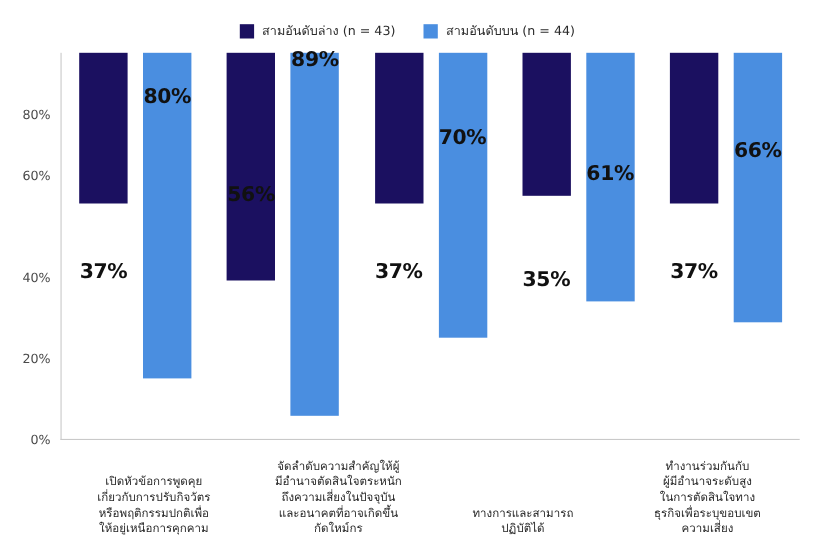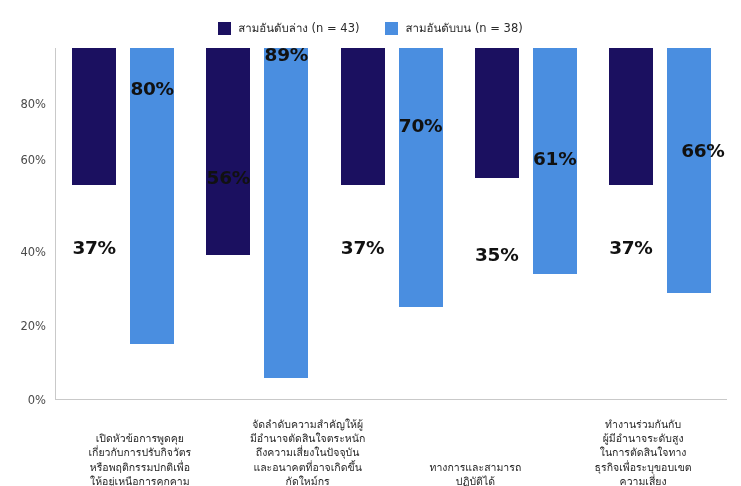--- a/index.html
+++ b/index.html
@@ -156,21 +156,21 @@
 
 <div class="chart-root">
 
   <div class="legend">
     <div class="legend-entry">
       <span class="legend-swatch" style="background: rgb(27, 16, 96);"></span>
       <span class="legend-label">สามอันดับล่าง (n = 43)</span>
     </div>
     <div class="legend-entry">
       <span class="legend-swatch" style="background: rgb(74, 142, 224);"></span>
-      <span class="legend-label">สามอันดับบน (n = 38)</span>
+      <span class="legend-label">สามอันดับบน (n = 44)</span>
     </div>
   </div>
 
   <div class="plot-area">
     <div class="axis-y-line"></div>
     <div class="axis-x-line"></div>
     <div class="ytick-layer">
       <span class="ytick" style="bottom: 0px;">0%</span>
       <span class="ytick" style="bottom: 74.1053px;">20%</span>
       <span class="ytick" style="bottom: 148.211px;">40%</span>
@@ -217,21 +217,21 @@
             <span class="bar-value" style="bottom: 231.021px;">61%</span>
             <div class="bar" style="height: 226.021px; background: rgb(74, 142, 224);"></div>
           </div>
         </div>
         <div class="group">
           <div class="bar-wrap">
             <span class="bar-value" style="bottom: 142.095px;">37%</span>
             <div class="bar" style="height: 137.095px; background: rgb(27, 16, 96);"></div>
           </div>
           <div class="bar-wrap">
-            <span class="bar-value" style="bottom: 239px; margin-left: 14px;">66%</span>
+            <span class="bar-value" style="bottom: 252px;">66%</span>
             <div class="bar" style="height: 244.547px; background: rgb(74, 142, 224);"></div>
           </div>
         </div>
       </div>
   </div>
 
   <div class="xlabels" id="xlabels">
       <div class="xlabel">
         <div>เปิดหัวข้อการพูดคุย</div>
         <div>เกี่ยวกับการปรับกิจวัตร</div>

